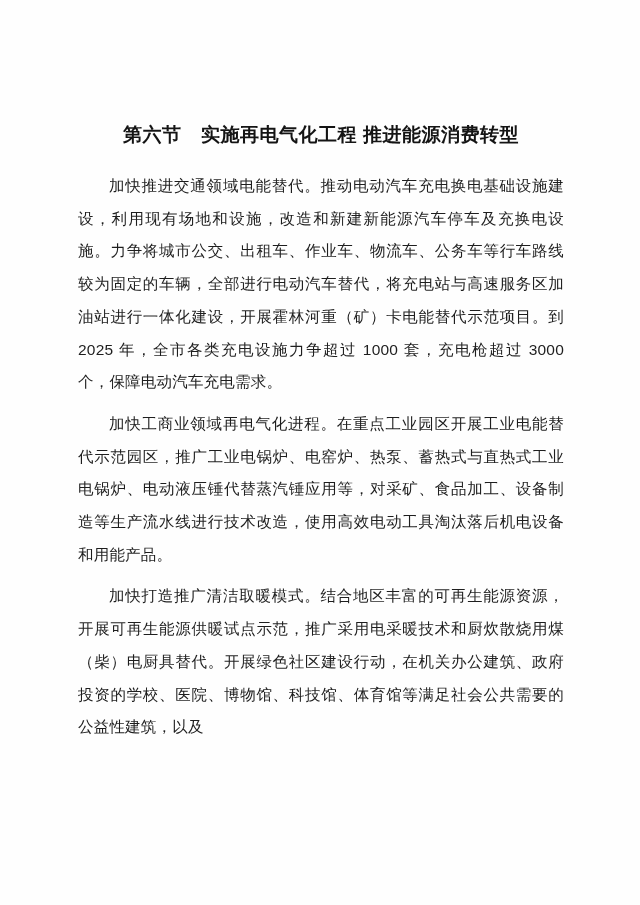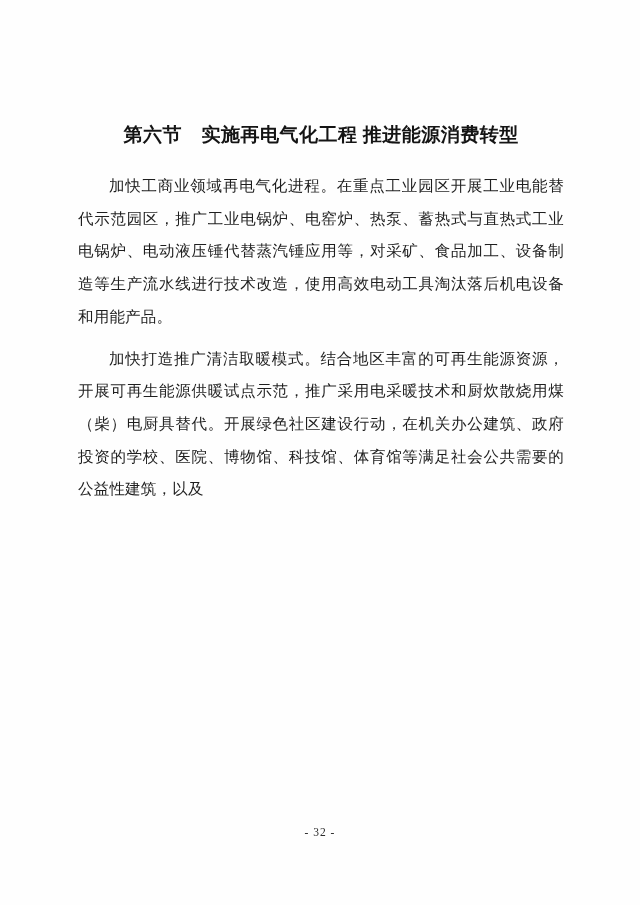--- a/index.html
+++ b/index.html
@@ -6,21 +6,21 @@
     margin: 0;
     padding: 0;
     background: #ffffff;
   }
   .page {
     position: relative;
     width: 640px;
     height: 905px;
     background: #fefefe;
     overflow: hidden;
-    font-family: Liberation Serif, serif;
+    font-family: Liberation Sans, sans-serif;
     color: #1e1e1e;
   }
   .content {
     position: absolute;
     left: 78px;
     top: 0;
     width: 486px;
     padding-top: 121px;
     box-sizing: content-box;
   }
@@ -56,17 +56,17 @@
     letter-spacing: 1px;
     color: #2b2b2b;
   }
 </style>
 </head>
 <body>
 
 <div class="page">
   <div class="content">
     <h1 class="section-title">第六节　实施再电气化工程 推进能源消费转型</h1>
+    <p class="para">加快推进交通领域电能替代。推动电动汽车充电换电基础设施建设，利用现有场地和设施，改造和新建新能源汽车停车及充换电设施。力争将城市公交、出租车、作业车、物流车、公务车等行车路线较为固定的车辆，全部进行电动汽车替代，将充电站与高速服务区加油站进行一体化建设，开展霍林河重（矿）卡电能替代示范项目。到 2025 年，全市各类充电设施力争超过 1000 套，充电枪超过 3000 个，保障电动汽车充电需求。</p>
     <p class="para">加快工商业领域再电气化进程。在重点工业园区开展工业电能替代示范园区，推广工业电锅炉、电窑炉、热泵、蓄热式与直热式工业电锅炉、电动液压锤代替蒸汽锤应用等，对采矿、食品加工、设备制造等生产流水线进行技术改造，使用高效电动工具淘汰落后机电设备和用能产品。</p>
     <p class="para">加快打造推广清洁取暖模式。结合地区丰富的可再生能源资源，开展可再生能源供暖试点示范，推广采用电采暖技术和厨炊散烧用煤（柴）电厨具替代。开展绿色社区建设行动，在机关办公建筑、政府投资的学校、医院、博物馆、科技馆、体育馆等满足社会公共需要的公益性建筑，以及</p>
   </div>
-  <div class="footer">- 32 -</div>
 </div>
 
 </body></html>

